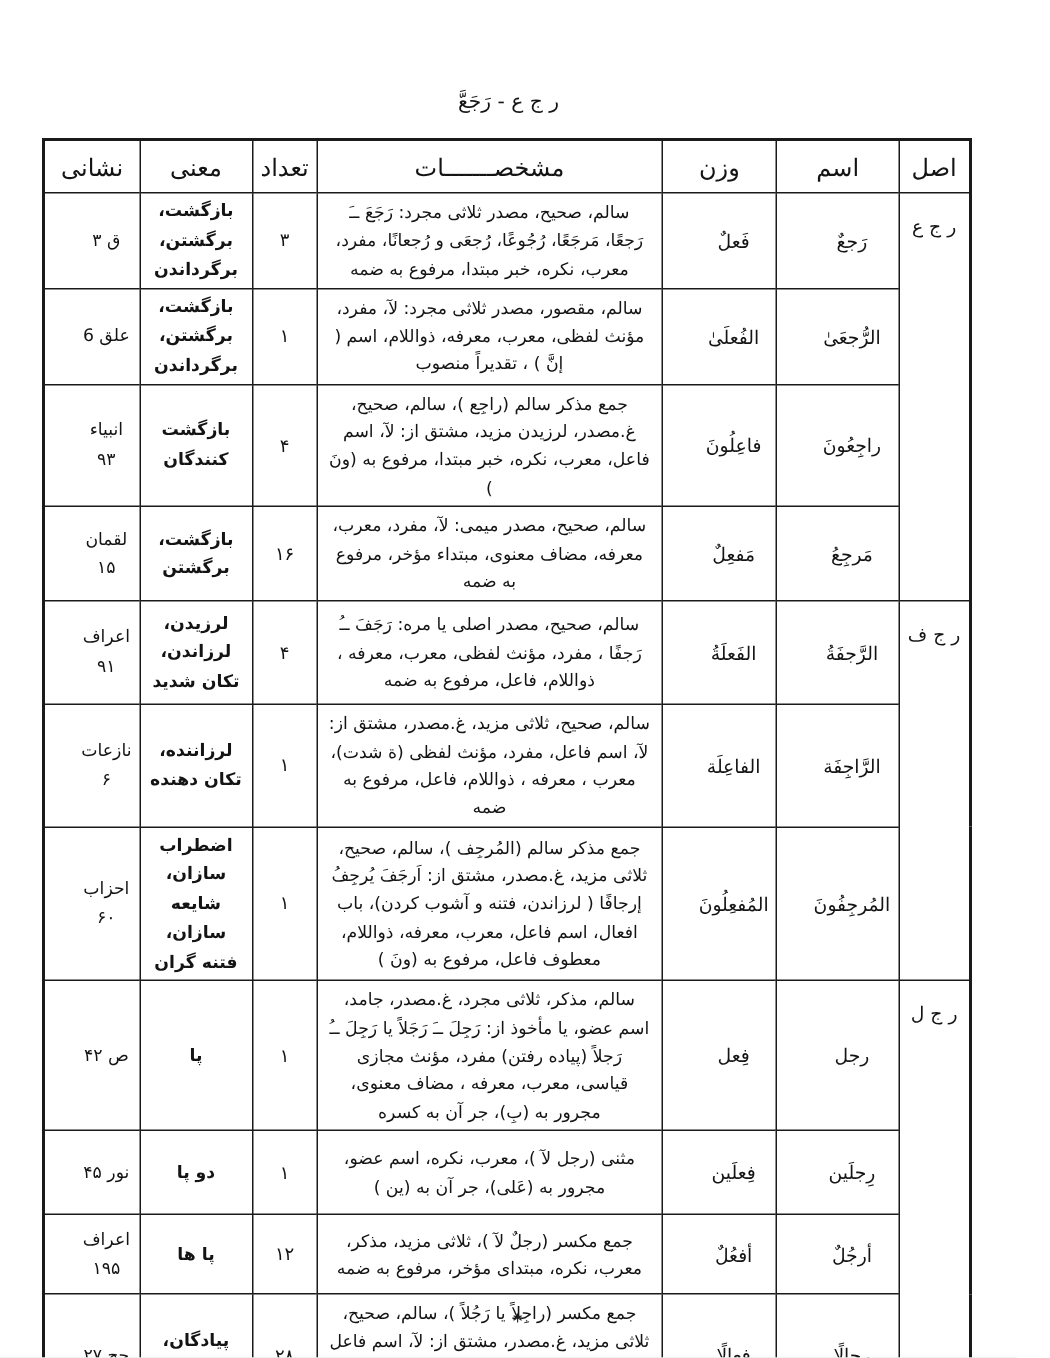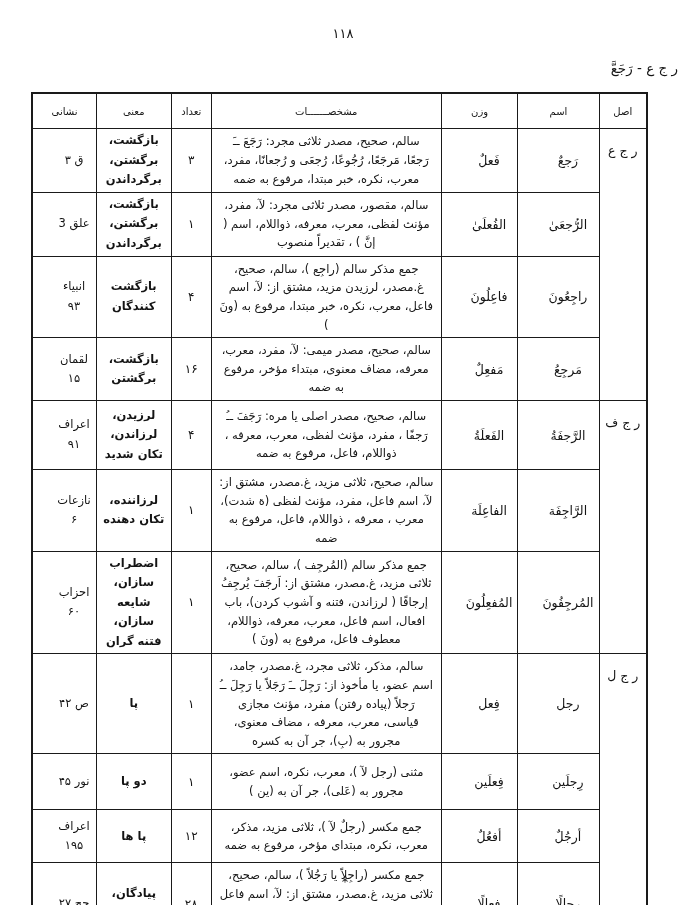--- a/index.html
+++ b/index.html
@@ -7,55 +7,54 @@
     width:700px;height:905px;background:#ffffff;position:relative;
     margin:0 auto;direction:rtl;
     font-family:"DejaVu Sans",sans-serif;color:#141414;
     overflow:hidden;
   }
   .page-number{
     position:absolute;top:26px;left:0;right:14px;text-align:center;
     font-size:13px;letter-spacing:1px;
   }
   .page-title{
-    position:absolute;top:60px;left:0;right:22px;text-align:right;
+    position:absolute;top:60px;left:0;right:22px;text-align:center;
     font-size:13.5px;
   }
   table.word-table{
     position:absolute;top:92px;right:52px;
     border-collapse:collapse;table-layout:fixed;
     direction:rtl;
     border:2px solid #1a1a1a;
   }
   .word-table th,.word-table td{
     border:1px solid #1a1a1a;
     padding:2px 5px;
     vertical-align:middle;
     text-align:center;
     font-size:11.5px;
     font-weight:normal;
     overflow:hidden;
   }
-  .word-table th{height:30px;font-size:10px;}
+  .word-table th{height:30px;font-size:16px;}
   td.cell-asl{vertical-align:top;padding-top:14px;font-size:12.5px;}
   td.cell-ism,td.cell-vazn{font-size:12.5px;padding-left:24px;}
   td.cell-mosh{line-height:1.62;padding:3px 7px;text-align:center;}
   td.cell-tedad{font-size:12px;}
   td.cell-mani{line-height:1.7;font-weight:bold;}
   td.cell-neshani{line-height:1.7;padding-left:24px;}
   .footer-mark{
     position:absolute;top:874px;left:0;right:10px;text-align:center;
     font-size:13px;
   }
 </style>
 </head>
 <body>
 
 <div class="page">
-  <div class="page-number">١١٨</div>
   <div class="page-title">ر ج ع - رَجَعَّ</div>
 
   <table class="word-table">
     <colgroup>
       <col style="width:48px">
         <col style="width:72px">
         <col style="width:73px">
       <col style="width:230px">
         <col style="width:40px">
         <col style="width:75px">
@@ -81,21 +80,21 @@
           <td class="cell-tedad">٣</td>
           <td class="cell-mani">بازگشت، برگشتن، برگرداندن</td>
           <td class="cell-neshani">ق ٣</td>
         </tr>
         <tr style="height: 64px;">
           <td class="cell-ism">الرُّجعَیٰ</td>
           <td class="cell-vazn">الفُعلَیٰ</td>
           <td class="cell-mosh">سالم، مقصور، مصدر ثلاثی مجرد: ﻵ، مفرد، مؤنث لفظی، معرب، معرفه، ذواللام، اسم ( إنَّ ) ، تقدیراً منصوب</td>
           <td class="cell-tedad">١</td>
           <td class="cell-mani">بازگشت، برگشتن، برگرداندن</td>
-          <td class="cell-neshani">علق 3</td>
+          <td class="cell-neshani">علق 6</td>
         </tr>
         <tr style="height: 59px;">
           <td class="cell-ism">راجِعُونَ</td>
           <td class="cell-vazn">فاعِلُونَ</td>
           <td class="cell-mosh">جمع مذکر سالم (راجِع )، سالم، صحیح، غ.مصدر، لرزیدن مزید، مشتق از: ﻵ، اسم فاعل، معرب، نکره، خبر مبتدا، مرفوع به (ونَ )</td>
           <td class="cell-tedad">۴</td>
           <td class="cell-mani">بازگشت کنندگان</td>
           <td class="cell-neshani">انبیاء ٩٣</td>
         </tr>
         <tr style="height: 58px;">

